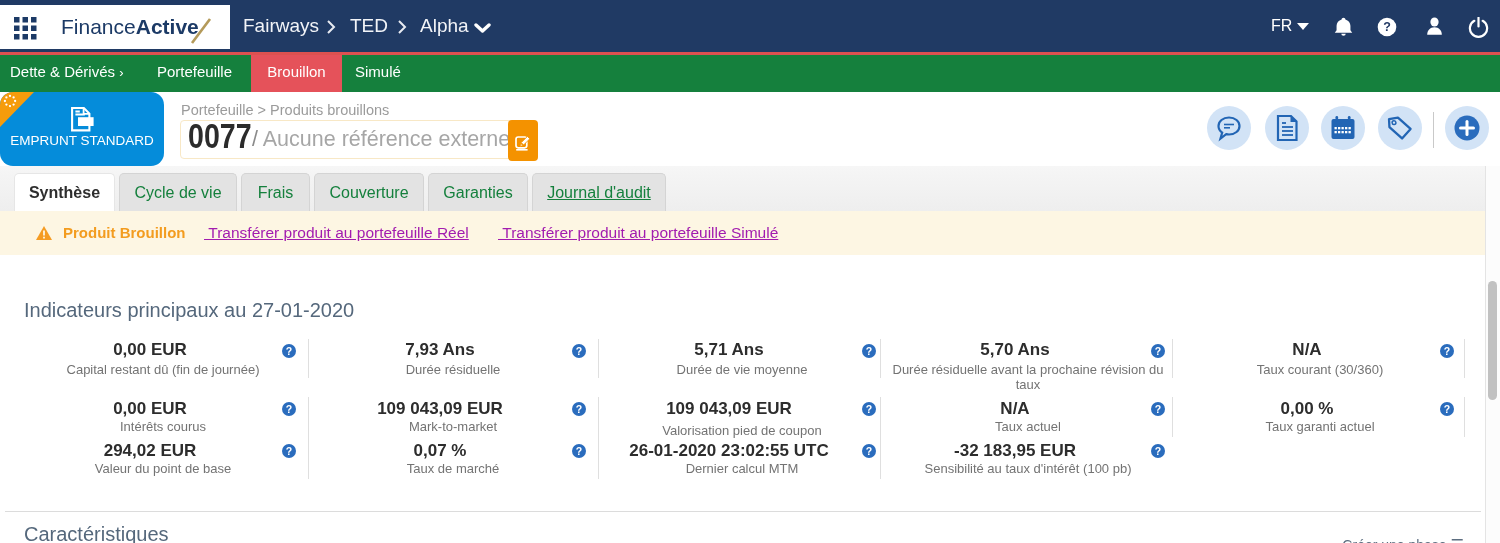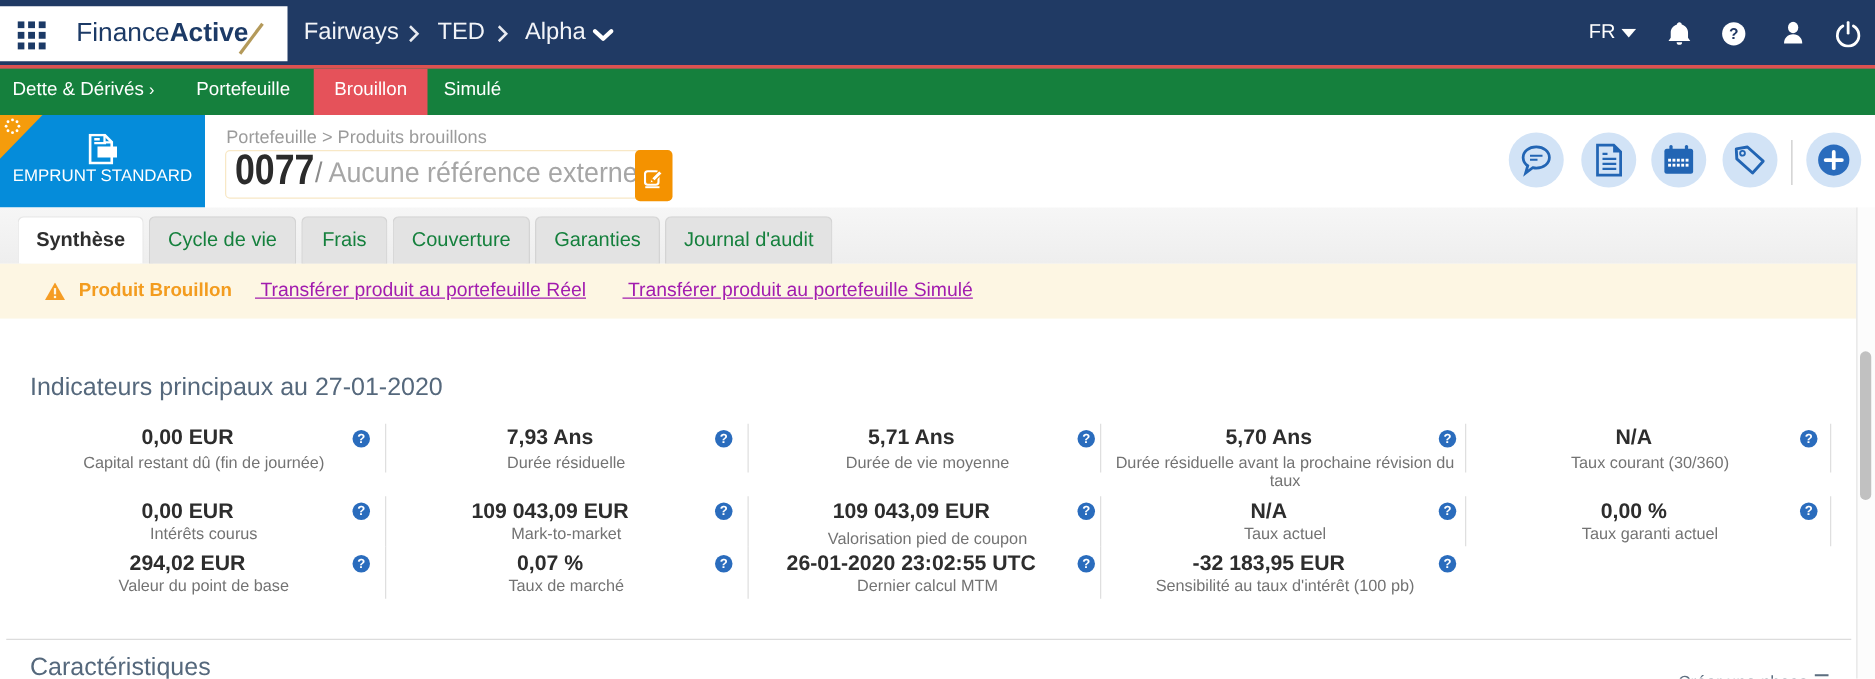--- a/index.html
+++ b/index.html
@@ -23,21 +23,21 @@
 #frtxt { position:absolute; left:1271px; top:0; height:52px; line-height:52px; color:#fff; font-size:16px; }
 
 
 #nav2 { position:absolute; left:0; top:54.5px; width:1500px; height:37.5px; background:#15803d; }
 .n2 { position:absolute; top:0; height:37px; line-height:34px; color:#fff; font-size:15px; white-space:nowrap; }
 #brouillon { position:absolute; left:251px; top:0; width:91px; height:37.5px; background:#e5525a;
   color:#fff; font-size:15px; line-height:34px; text-align:center; }
 
 
 #phead { position:absolute; left:0; top:92px; width:1500px; height:74px; background:#fff; }
-#bluebox { position:absolute; left:0; top:0; width:164px; height:73.5px; background:#058cda; overflow:hidden; }
+#bluebox { position:absolute; left:0; top:0; width:164px; height:73.5px; background:#058cda; overflow:hidden;border-radius:13px; }
 #orangetri { position:absolute; left:0; top:0; width:0; height:0;
   border-top:35px solid #f59c0c; border-right:34px solid transparent; }
 #emprunt { position:absolute; left:0; top:41px; width:164px; text-align:center;
   color:#fff; font-size:13.5px; font-weight:normal; letter-spacing:0; }
 #pcrumb { position:absolute; left:181px; top:10px; font-size:14.5px; color:#9b9b9b; }
 #refbox { position:absolute; left:180px; top:28px; width:357px; height:39px;
   border:1px solid #f8e8c6; border-radius:4px; }
 #refbox .r0 { position:absolute; left:7px; top:-4px; font-size:28px; font-weight:bold; color:#2b2b2b; transform:scale(1.02,1.22); transform-origin:top left; }
 #refbox .r1 { position:absolute; left:71px; top:5px; font-size:21.5px; color:#a6a6a6; display:inline-block; transform:scaleY(1.05); transform-origin:top left; }
 #editbtn { position:absolute; left:327px; top:-1.5px; width:30px; height:41px; background:#f49200;
@@ -238,21 +238,21 @@
       </svg>
     </div>
   </div>
 
   <div id="tabbar">
     <div class="tab active" style="left:14px; width:101px;">Synthèse</div>
     <div class="tab" style="left:119px; width:118px;">Cycle de vie</div>
     <div class="tab" style="left:241px; width:69px;">Frais</div>
     <div class="tab" style="left:314px; width:110px;">Couverture</div>
     <div class="tab" style="left:428px; width:100px;">Garanties</div>
-    <div class="tab" style="left:532px; width:134px;">Journal d'audit</div>
+    <div class="tab" style="left:532px; width:134px;text-decoration:underline;">Journal d'audit</div>
   </div>
 
   <div id="warn">
     <svg style="position:absolute; left:36px; top:15px;" width="16" height="14" viewBox="0 0 16 14">
       <path d="M8 0 L16 14 L0 14 Z" fill="#f59c23"></path>
       <rect x="7.1" y="4.5" width="1.8" height="5" fill="#fdf6e3"></rect>
       <rect x="7.1" y="10.7" width="1.8" height="1.8" fill="#fdf6e3"></rect>
     </svg>
     <div class="wtxt" style="left:63px; color:#f39c1f; font-weight:bold;">Produit Brouillon</div>
     <div class="wtxt lk" style="left:204px;"><span class="wlink">&nbsp;Transférer produit au portefeuille Réel</span></div>

